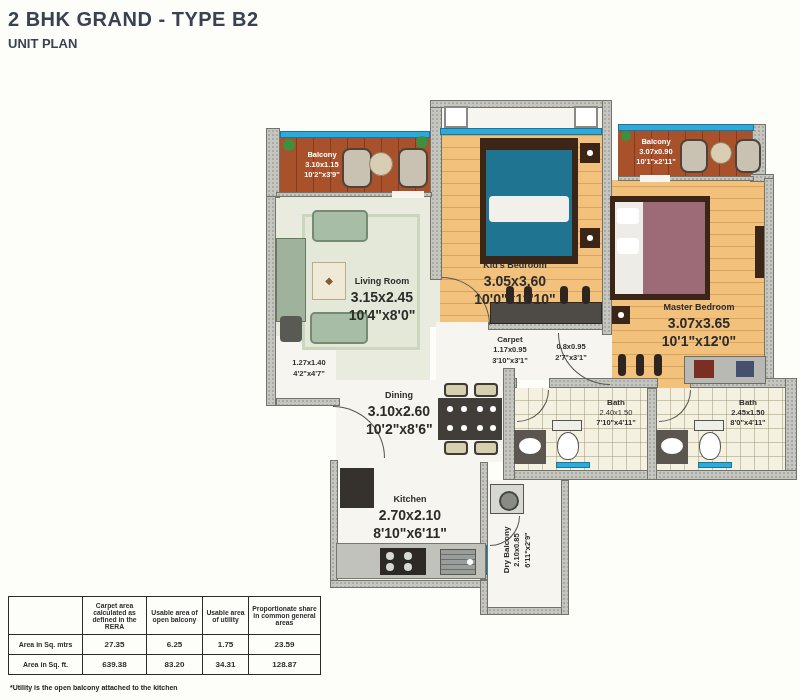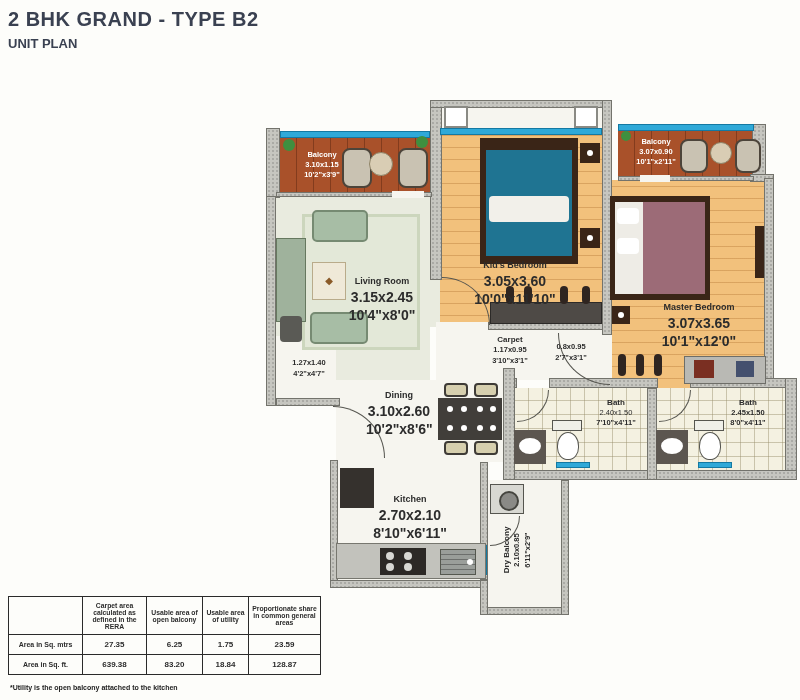--- a/index.html
+++ b/index.html
@@ -283,19 +283,19 @@
       <td class="rowlab">Area in Sq. mtrs</td>
       <td>27.35</td>
       <td>6.25</td>
       <td>1.75</td>
       <td>23.59</td>
     </tr>
     <tr>
       <td class="rowlab">Area in Sq. ft.</td>
       <td>639.38</td>
       <td>83.20</td>
-      <td>18.84</td>
+      <td>34.31</td>
       <td>128.87</td>
     </tr>
   </tbody>
     </table>
 </div>
 <div class="foot">*Utility is the open balcony attached to the kitchen</div>
 
 </body></html>

